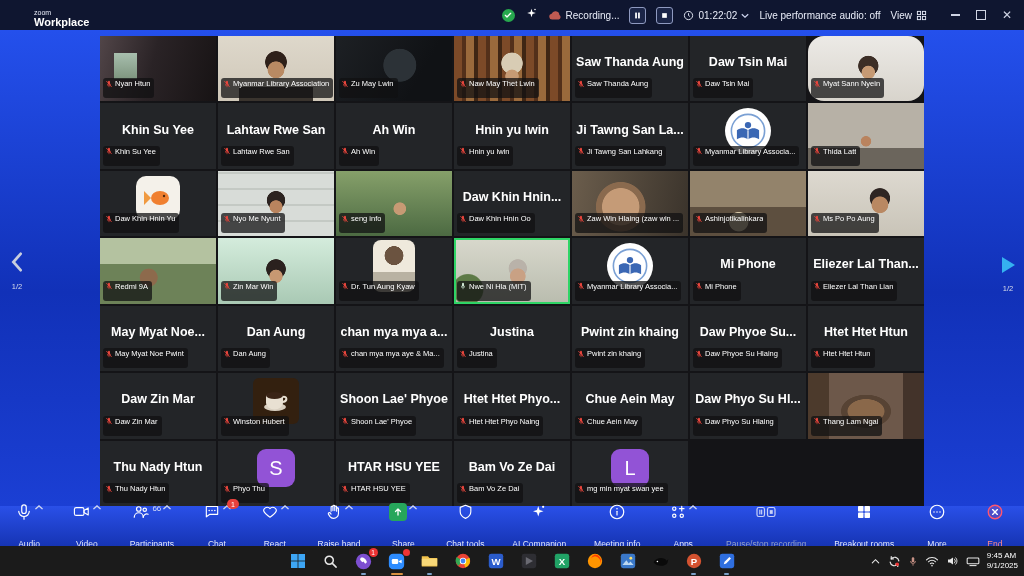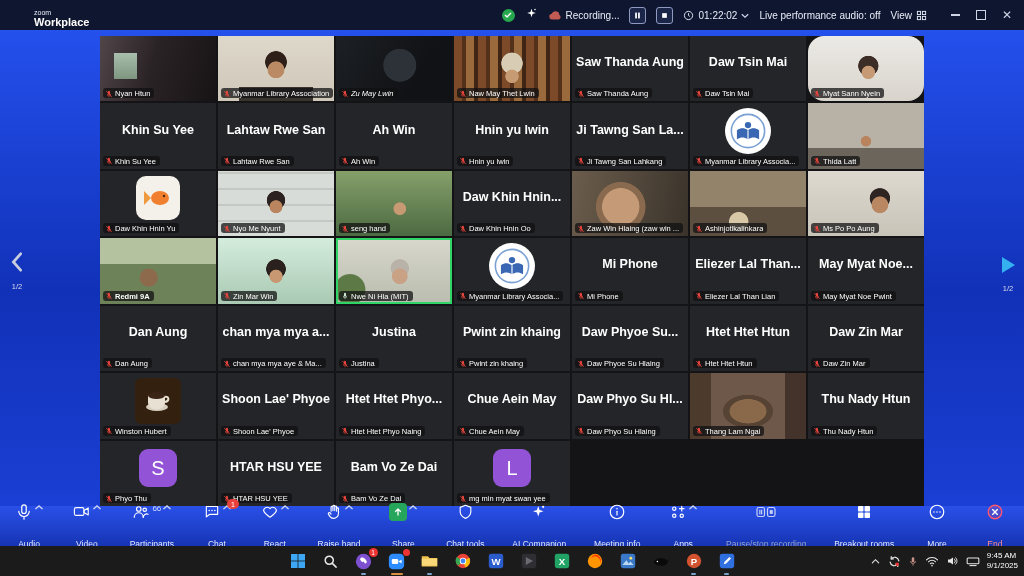--- a/index.html
+++ b/index.html
@@ -26,21 +26,21 @@
   
   .stage{position:absolute;left:0;top:30px;width:100%;height:476px;
     background:linear-gradient(180deg,#2450ec 0%,#1131b8 55%,#1b3fd4 100%);}
   .grid{position:absolute;left:100px;top:6px;width:824px;height:470px;display:grid;
     grid-template-columns:repeat(7,1fr);grid-template-rows:repeat(7,1fr);gap:2px;background:#141417;}
   .tile{position:relative;background:#232528;overflow:hidden;}
   .tile.active{outline:2px solid #2fd566;outline-offset:-2px;}
   .tile-display{position:absolute;left:2px;right:2px;top:40%;transform:translateY(-50%);
     text-align:center;color:#fff;font-weight:bold;font-size:12.5px;white-space:nowrap;overflow:hidden;}
   .pill{position:absolute;left:3px;bottom:3px;display:flex;align-items:center;gap:2px;
-    background:rgba(16,16,18,.74);border-radius:3px;padding:1px 4px 0 2px;max-width:93%;}
+    background:rgba(16,16,18,.74);border-radius:3px;padding:1px 4px 10px 2px;max-width:93%;}
   .pill .txt{color:#fff;font-size:7.5px;white-space:nowrap;overflow:hidden;text-overflow:ellipsis;}
   .pill svg{width:8px;height:8px;display:block;flex:0 0 auto;}
   .letter-avatar{position:absolute;left:50%;top:42%;transform:translate(-50%,-50%);width:38px;height:38px;
     border-radius:9px;background:#9253d6;color:#fff;font-size:20px;display:flex;align-items:center;justify-content:center;}
   .center-art{position:absolute;left:50%;top:42%;transform:translate(-50%,-50%);}
   .fish-card{width:44px;height:44px;border-radius:10px;background:#f4f1ea;display:flex;align-items:center;justify-content:center;}
   .coffee-card{width:46px;height:46px;border-radius:6px;background:#33200f;display:flex;align-items:center;justify-content:center;}
   .photo-card{width:42px;height:52px;border-radius:8px;
     background:radial-gradient(circle at 50% 30%,#6b5340 0 22%,transparent 23%),
       linear-gradient(#efe9dc 0 62%,#b9b2a2 62% 100%);}
@@ -48,21 +48,21 @@
 
   
   .scene-dim-room{background:linear-gradient(#a8bfae,#7e957f) no-repeat 15% 42%/20% 40%,
     linear-gradient(105deg,#514548,#2a2326 45%,#171314);}
   .scene-portrait-wall{background:
     radial-gradient(circle at 50% 52%,#b98a63 0 12%,transparent 13%),
     radial-gradient(circle at 50% 40%,#2e2019 0 15%,transparent 16%),
     linear-gradient(#3a342e,#3a342e) no-repeat 50% 100%/64% 22%,
     linear-gradient(#ded8cb,#cfc7b8);}
   .scene-very-dark{background:radial-gradient(circle at 55% 45%,#2c3237 0 22%,transparent 23%),
-    linear-gradient(120deg,#1d2024,#101215 70%);font-style:italic;}
+    linear-gradient(120deg,#1d2024,#101215 70%);}
   .scene-bookshelf-hat{background:
     radial-gradient(circle at 50% 62%,#c79b74 0 9%,transparent 10%),
     radial-gradient(circle at 50% 42%,#d8ccb4 0 15%,transparent 16%),
     repeating-linear-gradient(90deg,#7c4a28 0 8px,#53301a 8px 12px,#9a6a3c 12px 20px,#3f2614 20px 24px);}
   .scene-bright-portrait{background:
     radial-gradient(circle at 52% 56%,#c69a74 0 9%,transparent 10%),
     radial-gradient(circle at 52% 46%,#3c2e26 0 14%,transparent 15%),
     linear-gradient(#eceae6,#d8d4cc); border-radius: 16px;}
   .scene-whiteboard{background:
     radial-gradient(circle at 50% 58%,#b9835e 0 7%,transparent 8%),
@@ -79,21 +79,21 @@
     linear-gradient(100deg,#6b5d4c,#3a332b);}
   .scene-monk-shelf{background:
     radial-gradient(circle at 42% 78%,#d8c8a8 0 11%,transparent 12%),
     linear-gradient(#93836b 0 55%,#5d4f3f 55% 100%);}
   .scene-pale-room{background:
     radial-gradient(circle at 62% 52%,#b98862 0 10%,transparent 11%),
     radial-gradient(circle at 62% 42%,#2e2522 0 12%,transparent 13%),
     linear-gradient(#ddd9d0,#c9c4b8);}
   .scene-outdoor-trees{background:
     radial-gradient(circle at 42% 60%,#8d6a4c 0 11%,transparent 12%),
-    linear-gradient(#b4c2a0 0 40%,#6d8258 40% 100%); font-weight: bold;}
+    linear-gradient(#b4c2a0 0 40%,#6d8258 40% 100%);}
   .scene-green-room{background:
     radial-gradient(circle at 50% 58%,#c79872 0 9%,transparent 10%),
     radial-gradient(circle at 50% 47%,#2a211e 0 14%,transparent 15%),
     linear-gradient(#d4ecdc,#a9c9b4);}
   .scene-window-room{background:
     radial-gradient(circle at 48% 62%,#b98a64 0 10%,transparent 11%),
     linear-gradient(#c9d2c2 0 55%,#8a9682 55% 100%);}
   .scene-speaker-room{background:
     radial-gradient(circle at 55% 58%,#c9a184 0 10%,transparent 11%),
     radial-gradient(circle at 55% 46%,#b9b2a9 0 12%,transparent 13%),
@@ -447,21 +447,21 @@
         <div class="tile scene-outdoor-green">
           <div class="pill">
             <span>
               <svg viewBox="0 0 24 24" fill="#e8453c">
                 <path d="M12 2a3 3 0 0 1 3 3v6a3 3 0 0 1-6 0V5a3 3 0 0 1 3-3z"></path>
                 <path d="M5.5 11a6.5 6.5 0 0 0 13 0h-1.8a4.7 4.7 0 0 1-9.4 0z"></path>
                 <rect x="11" y="17.5" width="2" height="4"></rect>
                 <path d="M4 3L20 21" stroke="#e8453c" stroke-width="2.4"></path>
               </svg>
             </span>
-            <span class="txt">seng hand</span>
+            <span class="txt">seng info</span>
           </div>
         </div>
         <div class="tile">
           <div class="tile-display">Daw Khin Hnin...</div>
           <div class="pill">
             <span>
               <svg viewBox="0 0 24 24" fill="#e8453c">
                 <path d="M12 2a3 3 0 0 1 3 3v6a3 3 0 0 1-6 0V5a3 3 0 0 1 3-3z"></path>
                 <path d="M5.5 11a6.5 6.5 0 0 0 13 0h-1.8a4.7 4.7 0 0 1-9.4 0z"></path>
                 <rect x="11" y="17.5" width="2" height="4"></rect>
@@ -527,20 +527,36 @@
           <div class="pill">
             <span>
               <svg viewBox="0 0 24 24" fill="#e8453c">
                 <path d="M12 2a3 3 0 0 1 3 3v6a3 3 0 0 1-6 0V5a3 3 0 0 1 3-3z"></path>
                 <path d="M5.5 11a6.5 6.5 0 0 0 13 0h-1.8a4.7 4.7 0 0 1-9.4 0z"></path>
                 <rect x="11" y="17.5" width="2" height="4"></rect>
                 <path d="M4 3L20 21" stroke="#e8453c" stroke-width="2.4"></path>
               </svg>
             </span>
             <span class="txt">Zin Mar Win</span>
+          </div>
+        </div>
+        <div class="tile">
+          <div class="center-art">
+            <div class="photo-card"></div>
+          </div>
+          <div class="pill">
+            <span>
+              <svg viewBox="0 0 24 24" fill="#e8453c">
+                <path d="M12 2a3 3 0 0 1 3 3v6a3 3 0 0 1-6 0V5a3 3 0 0 1 3-3z"></path>
+                <path d="M5.5 11a6.5 6.5 0 0 0 13 0h-1.8a4.7 4.7 0 0 1-9.4 0z"></path>
+                <rect x="11" y="17.5" width="2" height="4"></rect>
+                <path d="M4 3L20 21" stroke="#e8453c" stroke-width="2.4"></path>
+              </svg>
+            </span>
+            <span class="txt">Dr. Tun Aung Kyaw</span>
           </div>
         </div>
         <div class="tile scene-speaker-room active">
           <div class="pill">
             <span>
               <svg viewBox="0 0 24 24" fill="#cfe8d4">
                 <path d="M12 2a3 3 0 0 1 3 3v6a3 3 0 0 1-6 0V5a3 3 0 0 1 3-3z"></path>
                 <path d="M5.5 11a6.5 6.5 0 0 0 13 0h-1.8a4.7 4.7 0 0 1-9.4 0z"></path>
                 <rect x="11" y="17.5" width="2" height="4"></rect>
               </svg>

